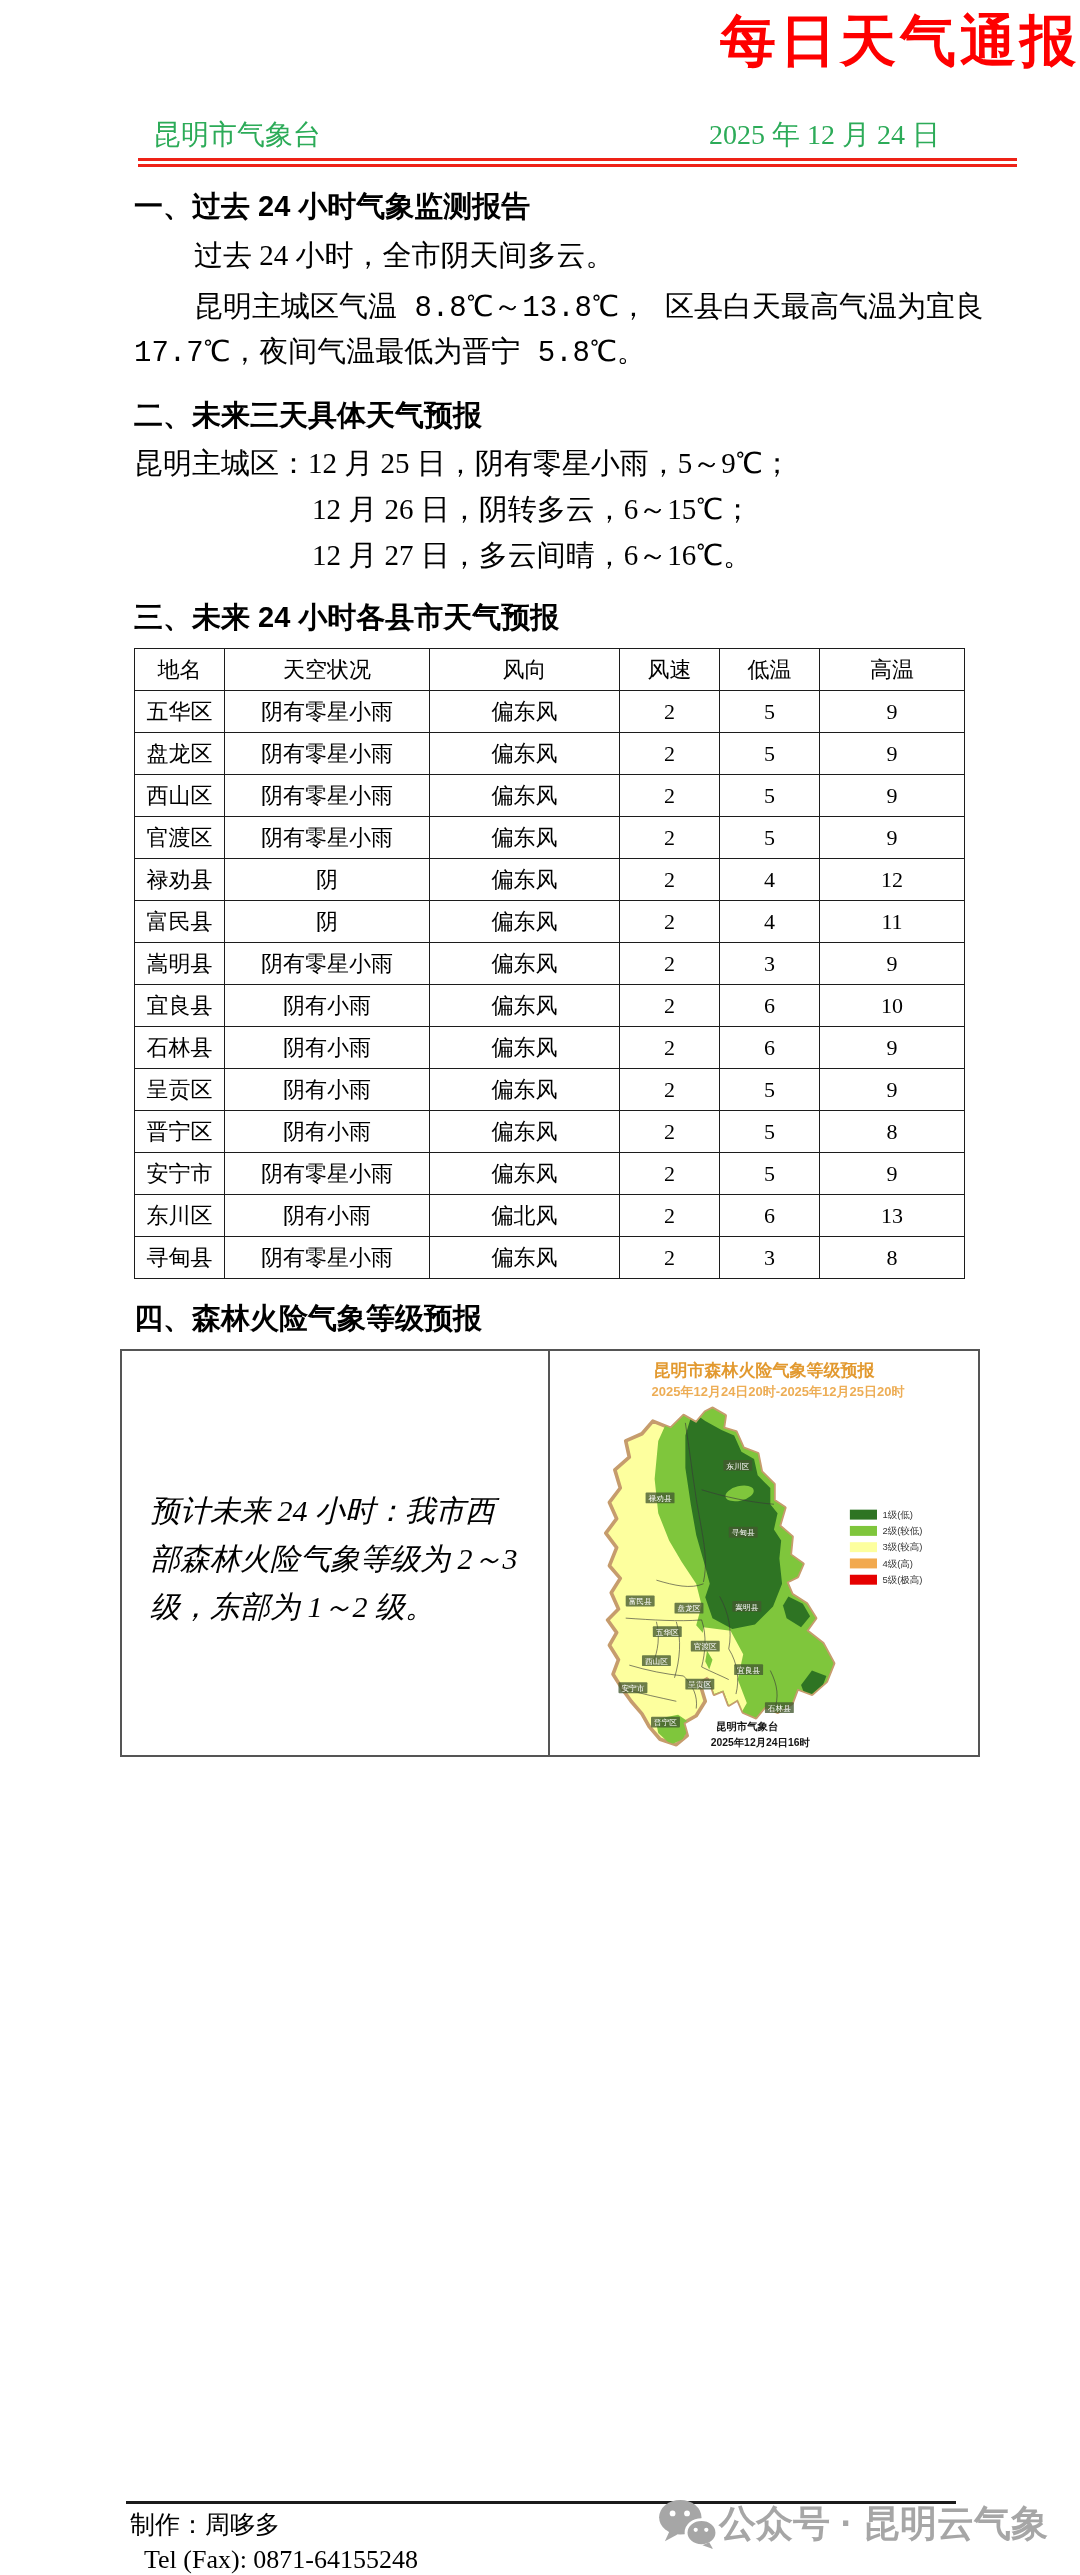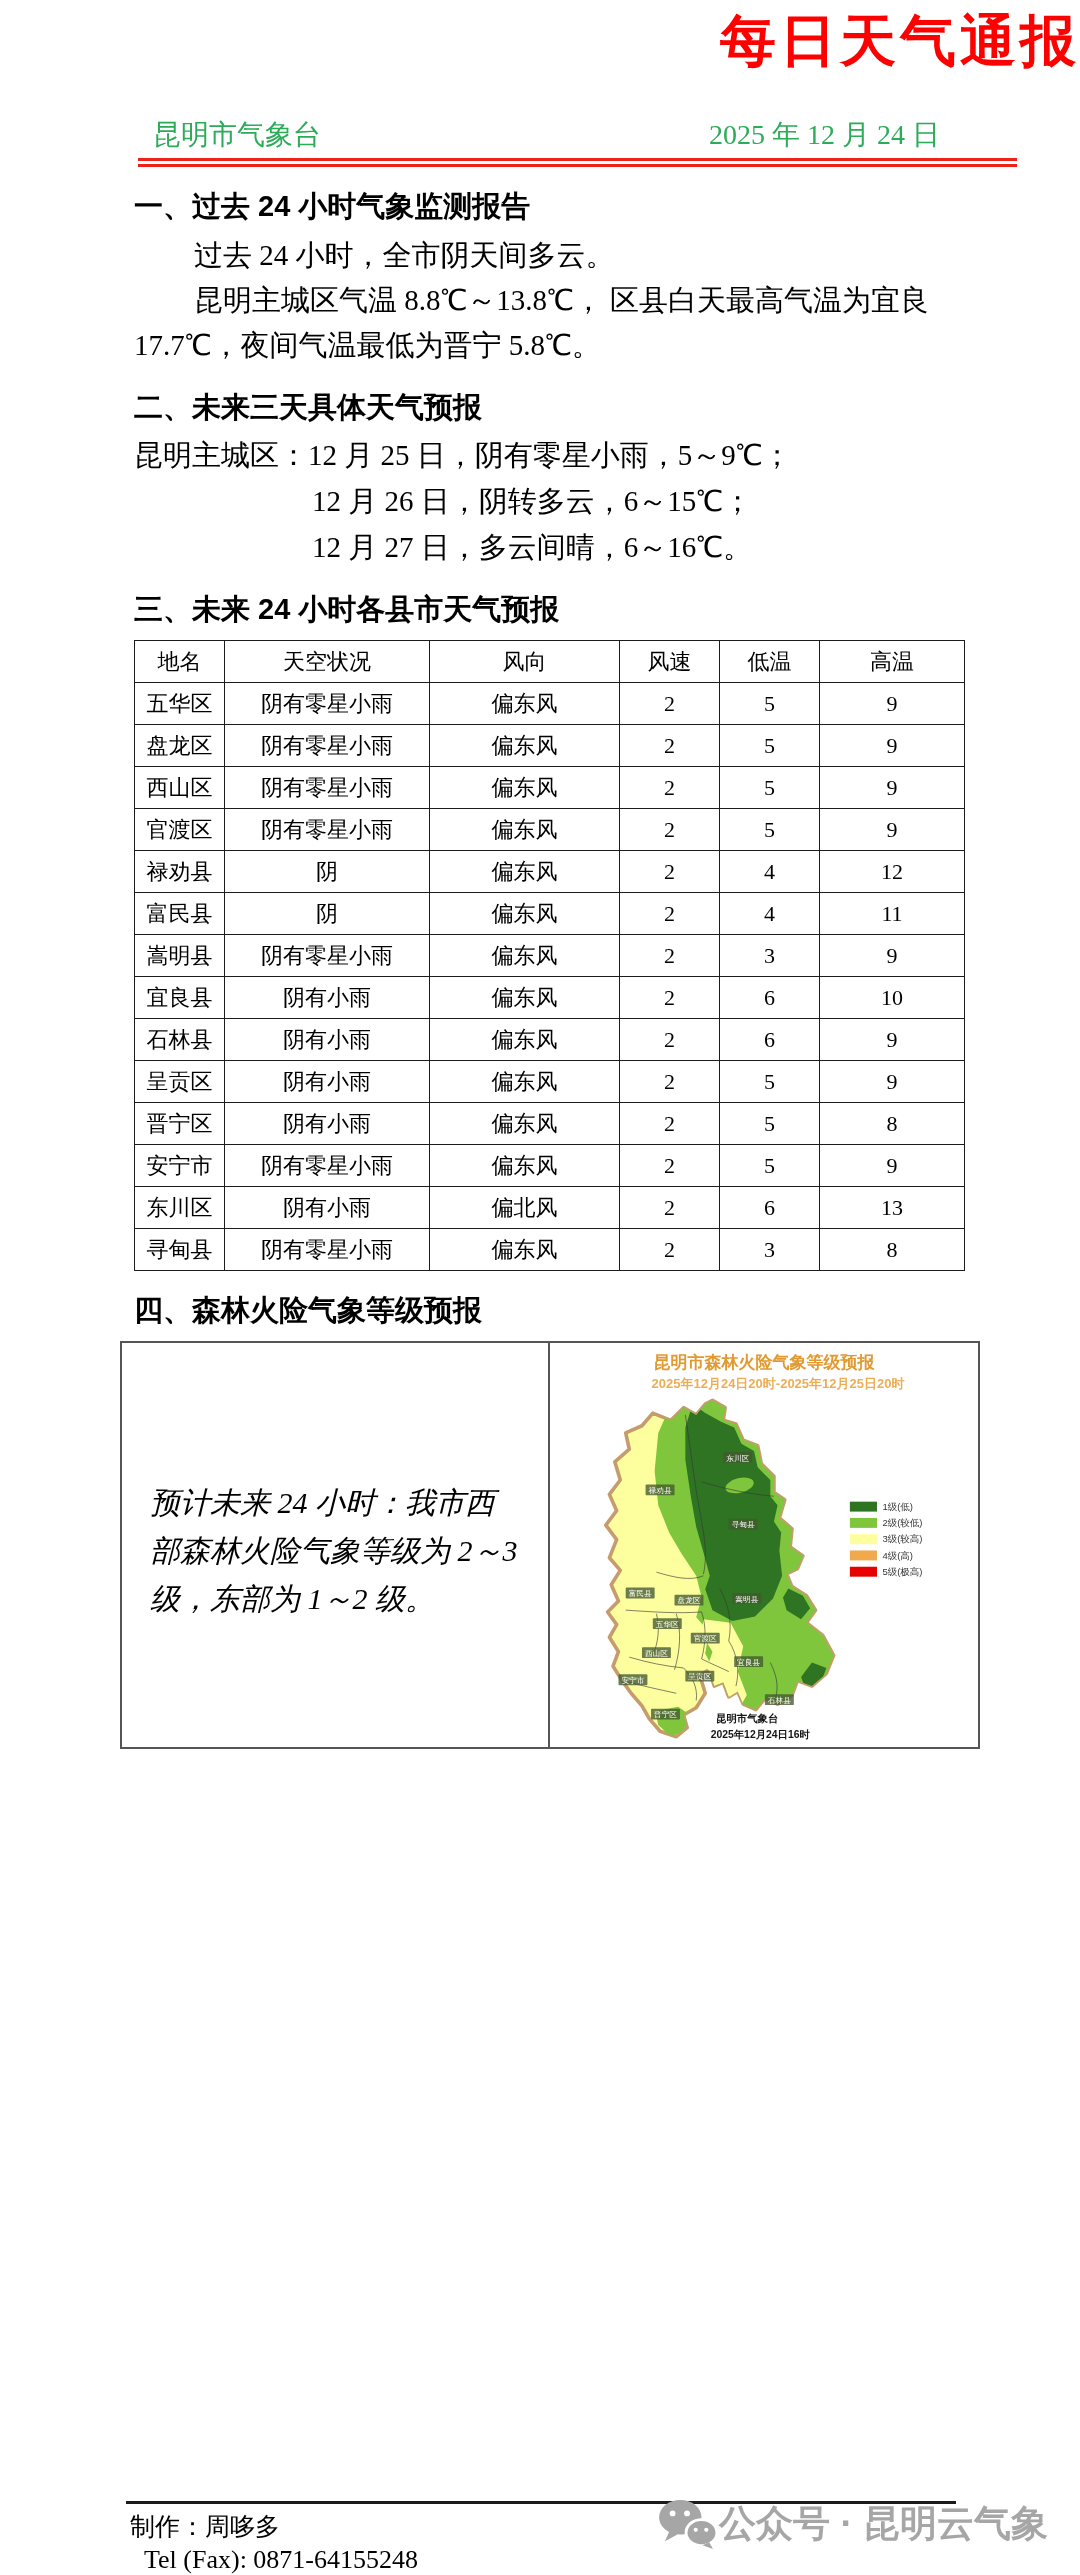--- a/index.html
+++ b/index.html
@@ -10,21 +10,21 @@
              font-weight:bold;color:#fe0000;letter-spacing:4px;}
   
   .masthead{display:flex;justify-content:space-between;align-items:baseline;
             margin:46px 140px 0 153px;font-size:28px;line-height:30px;color:#2cab58;}
   .rule-double{margin:8px 63px 0 138px;height:3px;
                border-top:3px solid #ee2217;border-bottom:3px solid #ee2217;}
   
   .sec-title{margin:22px 70px 0 134px;font-family:"Liberation Sans",sans-serif;
              font-weight:bold;font-size:29px;line-height:34px;color:#000;}
   .para{margin:10px 72px 0 134px;font-size:29px;line-height:45px;text-indent:60px;}
-  .para.cont{margin-top:0;}
+  .para.cont{margin-top:8px;font-family:Liberation Mono, monospace;}
   .fc-line{margin:0 72px 0 134px;font-size:29px;line-height:46px;}
   .fc-line.first{margin-top:8px;}
   .fc-line.indent{padding-left:178px;}
   
   table.weather{margin:14px 0 0 134px;width:830px;border-collapse:collapse;table-layout:fixed;}
   table.weather td,table.weather th{border:1px solid #1c1c1c;height:41px;padding:0;
       text-align:center;vertical-align:middle;font-weight:normal;font-size:22px;
       font-family:"Liberation Serif",serif;}
   
   .panel{margin:14px 0 0 120px;width:860px;height:408px;border:2px solid #555;
@@ -32,21 +32,21 @@
   .panel-left{width:50%;border-right:2px solid #555;box-sizing:border-box;
               padding:136px 30px 0 28px;font-size:30px;line-height:48px;font-style:italic;}
   .panel-right{width:50%;box-sizing:border-box;text-align:center;padding-top:8px;}
   .map-title{font-family:"Liberation Sans",sans-serif;font-weight:bold;
              font-size:17px;line-height:24px;color:#e2992f;}
   .map-subtitle{font-family:"Liberation Sans",sans-serif;font-weight:bold;
                 font-size:13px;line-height:18px;color:#edad55;padding-left:28px;}
   .map-svg{display:block;margin:2px auto 0;}
   
   .footer-rule{position:absolute;left:126px;top:2501px;width:830px;border-top:3px solid #1b1b1b;}
-  .maker{position:absolute;left:130px;top:2512px;font-size:25px;line-height:30px;}
+  .maker{position:absolute;left:130px;top:2512px;font-size:25px;line-height:30px;font-family:Liberation Mono, monospace;}
   .tel{position:absolute;left:144px;top:2545px;font-size:26px;line-height:30px;}
   .wechat{position:absolute;right:32px;top:2498px;display:flex;align-items:center;gap:0;
           color:#a6a6a6;font-family:"Liberation Sans",sans-serif;font-weight:bold;font-size:37px;}
   .region-label{font-family:"Liberation Sans",sans-serif;font-size:8.5px;fill:#ffffff;}
   .legend-text{font-family:"Liberation Sans",sans-serif;font-size:10.5px;fill:#333;}
   .credit-text{font-family:"Liberation Sans",sans-serif;font-size:11.5px;font-weight:bold;fill:#151515;}
 </style>
 </head>
 <body>
 

